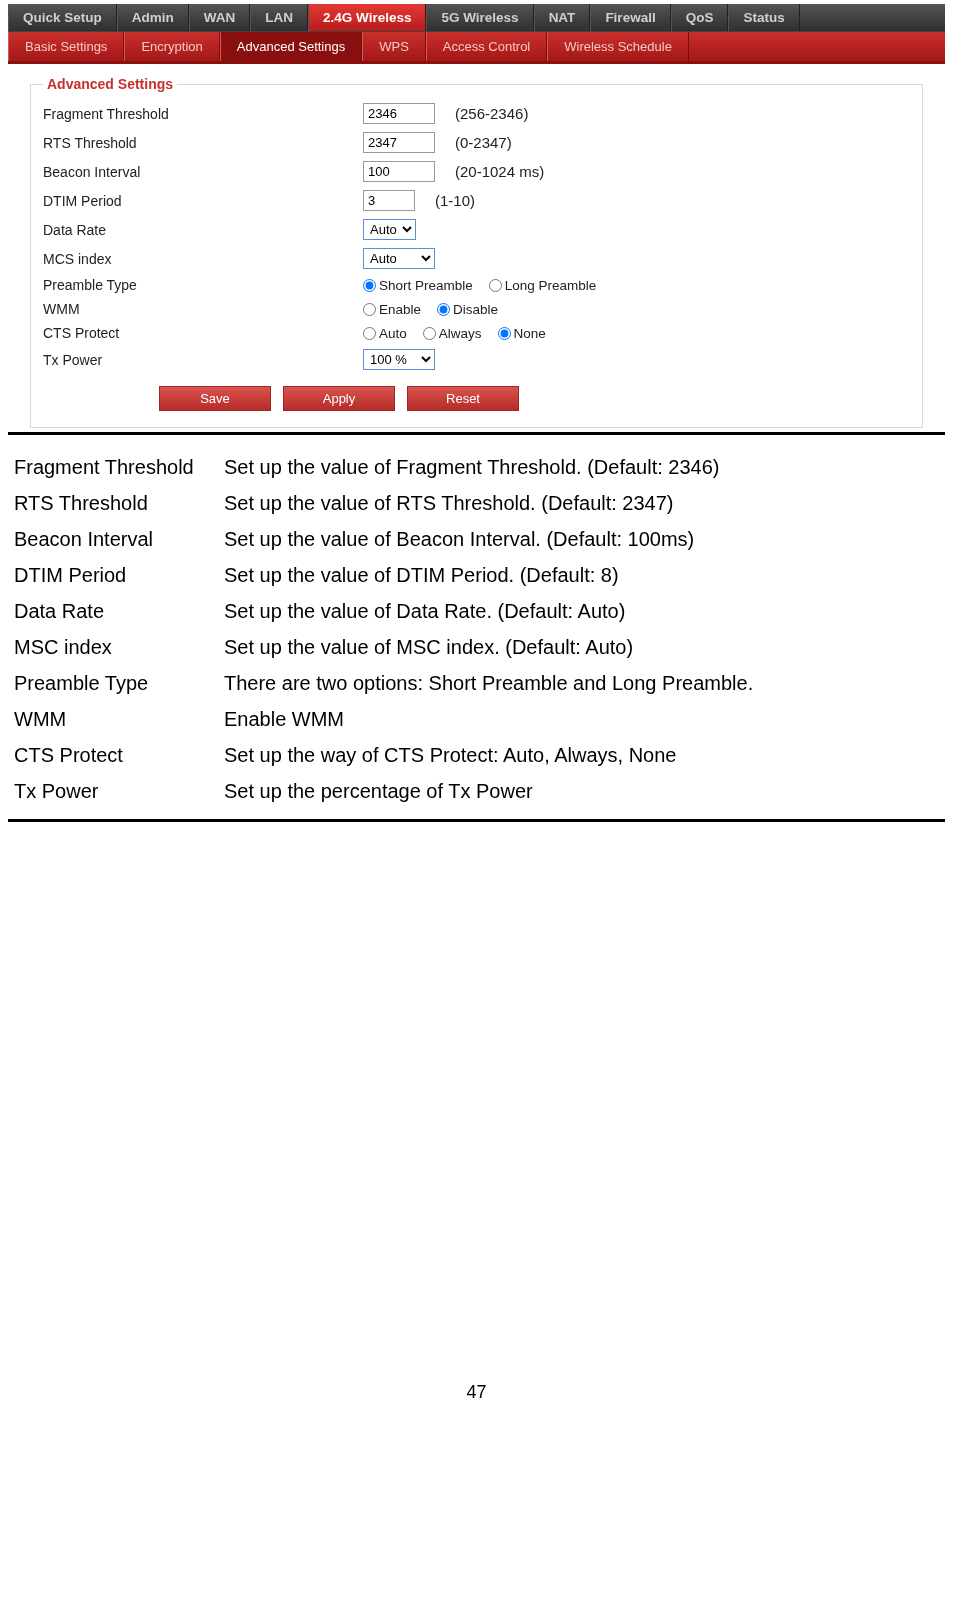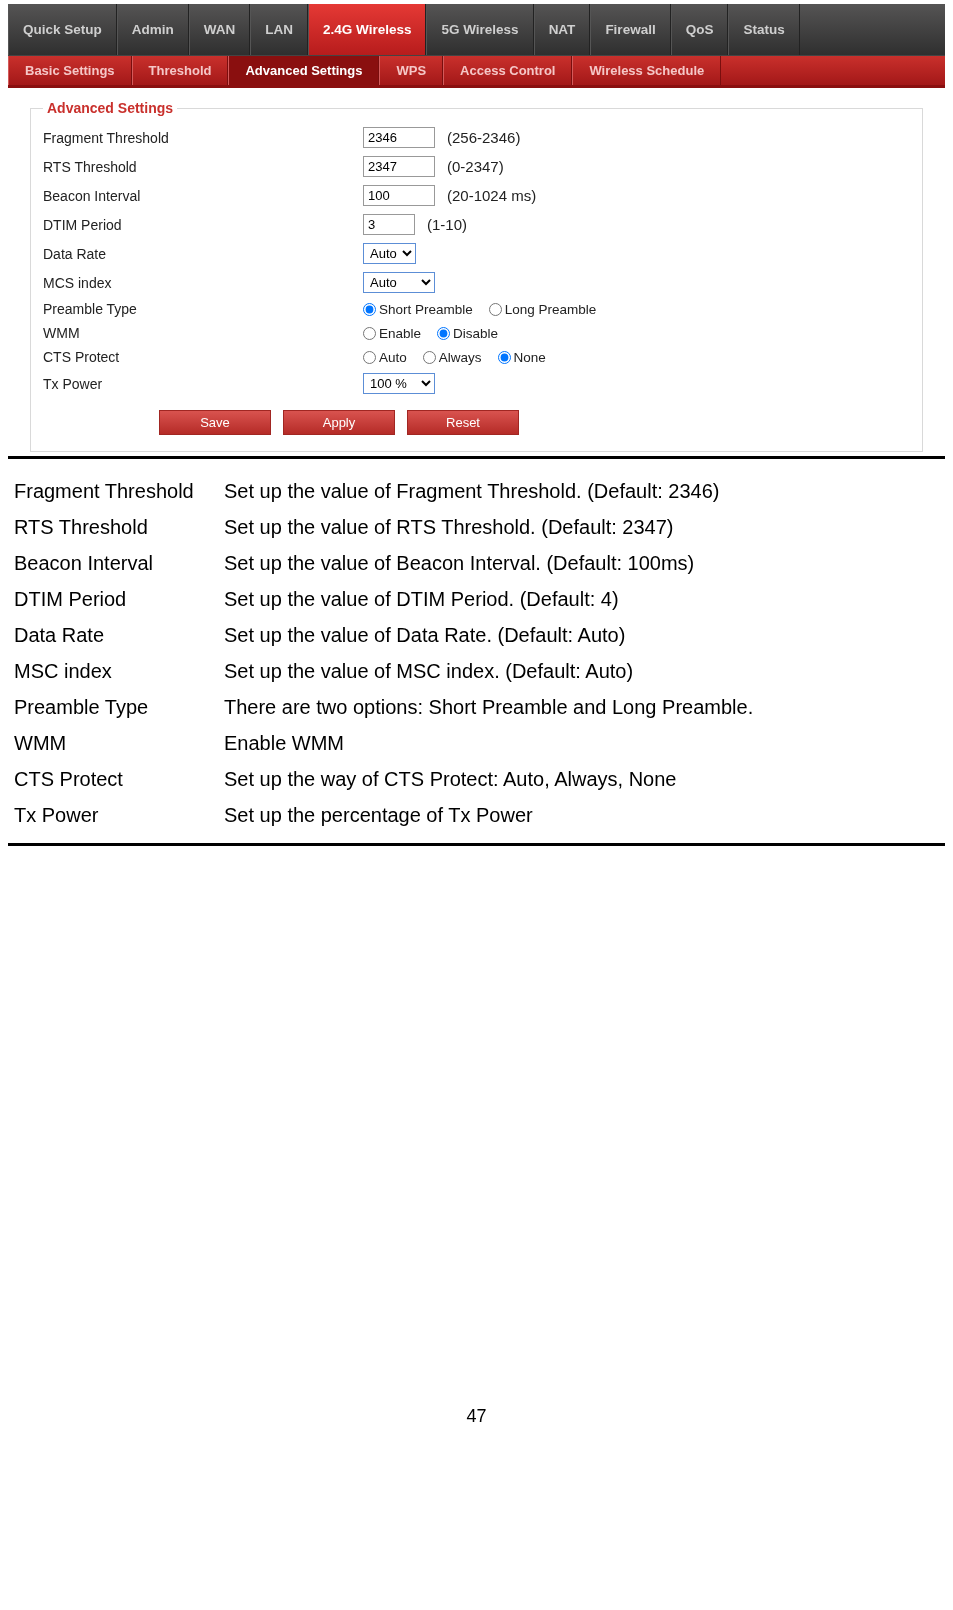--- a/index.html
+++ b/index.html
@@ -10,41 +10,41 @@
     background: #fff;
     width: 953px;
   }
   .nav-outer { margin: 4px 8px 0 8px; }
   .nav1 {
     display: flex;
     background: linear-gradient(#555454, #2f2f2f);
     border-bottom: 1px solid #444;
   }
   .nav1 .tab {
-    padding: 18px 14px;
+    padding: 6px 14px;
     color: #cfcfcf;
     font-weight: bold;
     font-size: 13.5px;
     border-right: 1px solid #222;
     border-left: 1px solid #555;
     cursor: pointer;
   }
   .nav1 .tab.active {
     background: linear-gradient(#e53935, #b71c1c);
     color: #fff;
   }
   .nav2 {
     display: flex;
     background: linear-gradient(#c9302c, #a31818);
     border-bottom: 3px solid #8a0f0f;
   }
   .nav2 .subtab {
     padding: 7px 16px;
     color: #f5c7c7;
-    font-weight: bold;
+    font-weight: normal;
     font-size: 13px;
     border-right: 1px solid #7a0e0e;
     border-left: 1px solid #d45a5a;
     cursor: pointer;
   }
   .nav2 .subtab.active {
     background: #8a0f0f;
     color: #fff;
   }
 
@@ -65,21 +65,21 @@
     padding: 0 4px;
   }
   .form-row {
     display: flex;
     align-items: center;
     font-size: 14px;
     color: #222;
     margin: 8px 0;
   }
   .form-label { width: 320px; }
-  .form-ctrl { display: flex; align-items: center; gap: 12px; }
+  .form-ctrl { display: flex; align-items: center; gap: 20px; }
   .form-ctrl input[type="text"] {
     width: 72px;
     padding: 2px 4px;
     border: 1px solid #999;
     font-size: 13px;
   }
   .form-ctrl select {
     border: 1px solid #5c8ed6;
     font-size: 13px;
     padding: 1px 2px;
@@ -143,21 +143,21 @@
   <div class="tab">LAN</div>
   <div class="tab active">2.4G Wireless</div>
   <div class="tab">5G Wireless</div>
   <div class="tab">NAT</div>
   <div class="tab">Firewall</div>
   <div class="tab">QoS</div>
   <div class="tab">Status</div>
 </div>
 <div class="nav2">
   <div class="subtab">Basic Settings</div>
-  <div class="subtab">Threshold</div>
+  <div class="subtab">Encryption</div>
   <div class="subtab active">Advanced Settings</div>
   <div class="subtab">WPS</div>
   <div class="subtab">Access Control</div>
   <div class="subtab">Wireless Schedule</div>
 </div>
 </div>
 
 <div class="panel-wrap">
   <div class="legend">Advanced Settings</div>
 
@@ -278,21 +278,21 @@
   <tr>
         <td class="k">RTS Threshold</td>
         <td>Set up the value of RTS Threshold. (Default: 2347)</td>
       </tr>
   <tr>
         <td class="k">Beacon Interval</td>
         <td>Set up the value of Beacon Interval. (Default: 100ms)</td>
       </tr>
   <tr>
         <td class="k">DTIM Period</td>
-        <td>Set up the value of DTIM Period. (Default: 4)</td>
+        <td>Set up the value of DTIM Period. (Default: 8)</td>
       </tr>
   <tr>
         <td class="k">Data Rate</td>
         <td>Set up the value of Data Rate. (Default: Auto)</td>
       </tr>
   <tr>
         <td class="k">MSC index</td>
         <td>Set up the value of MSC index. (Default: Auto)</td>
       </tr>
   <tr>

